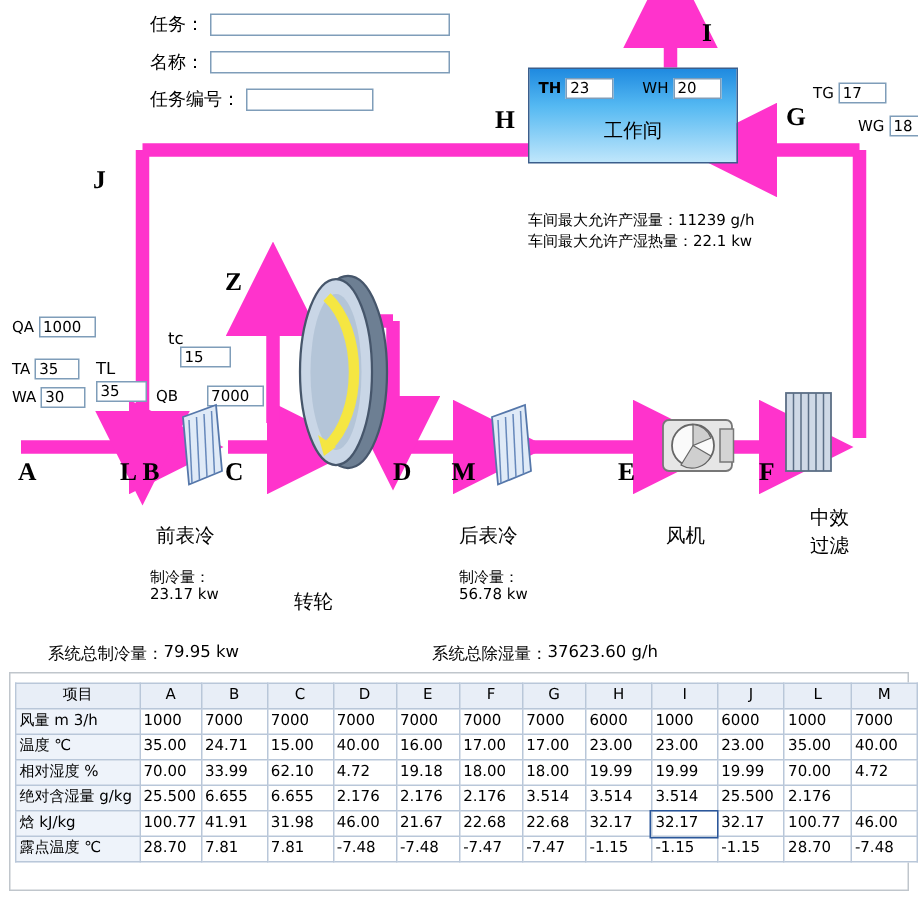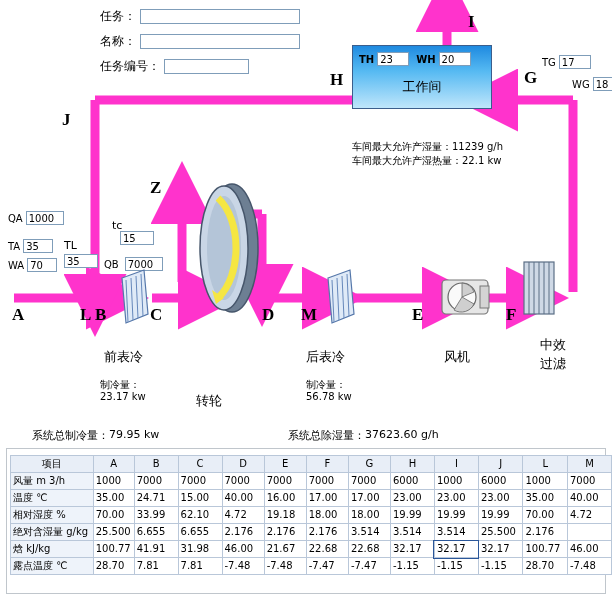--- a/index.html
+++ b/index.html
@@ -122,21 +122,21 @@
   </div>
   <div class="form-row" style="left:100px;top:58px;">
     <span class="form-label">任务编号：</span>
     <input class="form-input" style="width: 85px;" value="">
   </div>
 
   <div id="workroom">
     <div class="abs" style="left:6px;top:6px;display:flex;align-items:center;gap:3px;justify-content:center;">
       <span class="vlabel" style="font-weight:bold">TH</span>
       <span class="vbox" style="width:32px">23</span>
-      <span class="vlabel" style="font-weight:bold;margin-left:4px">WH</span>
+      <span class="vlabel" style="font-weight:normal;margin-left:16px">WH</span>
       <span class="vbox" style="width:32px">20</span>
     </div>
     <div class="wtitle cn">工作间</div>
   </div>
 
   <div class="abs" style="left:352px;top:140px;font-size:10px;">车间最大允许产湿量：11239 g/h</div>
   <div class="abs" style="left:352px;top:154px;font-size:10px;">车间最大允许产湿热量：22.1 kw</div>
 
   <div class="abs" style="left:542px;top:55px;display:flex;align-items:center;gap:3px">
     <span class="vlabel">TG</span>
@@ -150,30 +150,30 @@
   <div class="abs" style="left:8px;top:211px;display:flex;align-items:center;gap:3px">
     <span class="vlabel">QA</span>
     <span class="vbox" style="width:38px">1000</span>
   </div>
   <div class="abs" style="left:8px;top:239px;display:flex;align-items:center;gap:3px">
     <span class="vlabel">TA</span>
     <span class="vbox" style="width:30px">35</span>
   </div>
   <div class="abs" style="left:8px;top:258px;display:flex;align-items:center;gap:3px">
     <span class="vlabel">WA</span>
-    <span class="vbox" style="width:30px">70</span>
+    <span class="vbox" style="width:30px">30</span>
   </div>
 
   <div class="abs" style="left:64px;top:239px;">TL</div>
   <div class="abs vbox" style="left:64px;top:254px;width:34px">35</div>
 
   <div class="abs" style="left:112px;top:219px;">tc</div>
   <div class="abs vbox" style="left:120px;top:231px;width:34px">15</div>
 
-  <div class="abs" style="left:104px;top:257px;display:flex;align-items:center;gap:6px">
+  <div class="abs" style="left:104px;top:257px;display:flex;align-items:center;gap:19px">
     <span class="vlabel">QB</span>
     <span class="vbox" style="width:38px">7000</span>
   </div>
 
   <svg class="abs" style="left:118px;top:268px" width="34" height="58">
     <polygon points="4,10 26,2 30,46 8,55" fill="#dfeaf7" stroke="#5577aa" stroke-width="1.2"></polygon>
     <g stroke="#6688bb" stroke-width="1">
       <line x1="8" y1="12" x2="10" y2="54"></line>
       <line x1="13" y1="10" x2="15" y2="52"></line>
       <line x1="18" y1="8" x2="20" y2="50"></line>

